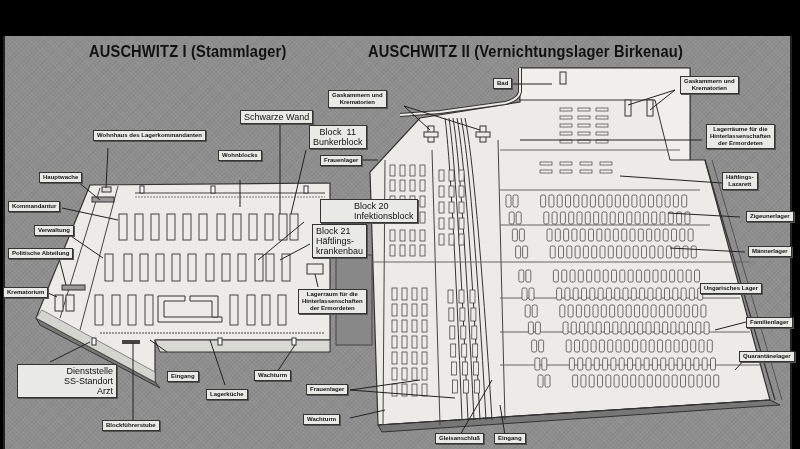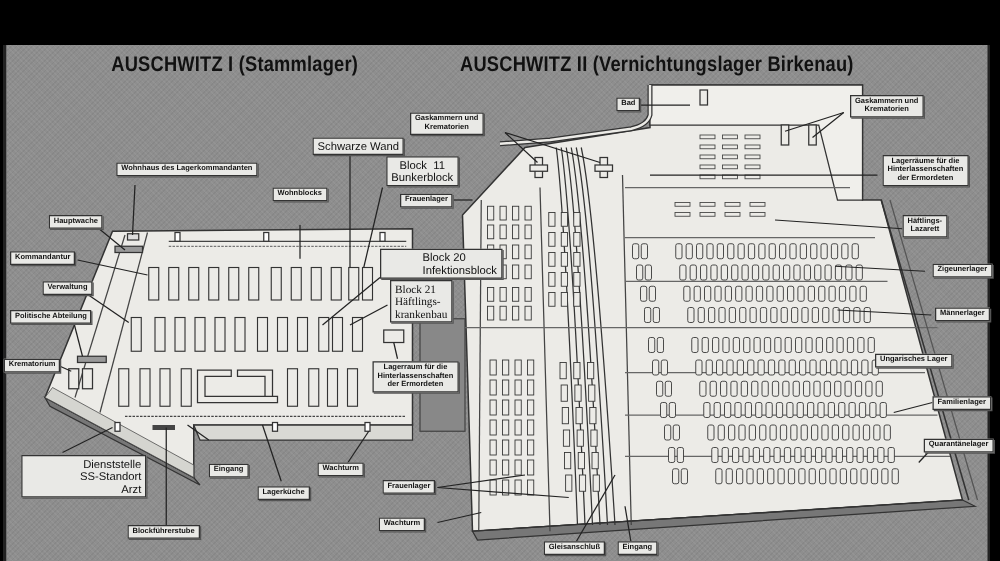--- a/index.html
+++ b/index.html
@@ -548,26 +548,26 @@
   </g>
 </svg>
 
 <div class="lbl" style="left:93px; top:130px;">Wohnhaus des Lagerkommandanten</div>
 <div class="lbl" style="left:39px; top:172px;">Hauptwache</div>
 <div class="lbl" style="left:8px; top:201px;">Kommandantur</div>
 <div class="lbl" style="left:34px; top:225px;">Verwaltung</div>
 <div class="lbl" style="left:8px; top:248px;">Politische Abteilung</div>
 <div class="lbl" style="left:3px; top:287px;">Krematorium</div>
 <div class="lbl" style="left:218px; top:150px;">Wohnblocks</div>
-<div class="lbl big" style="left:250px; top:110px;">Schwarze Wand</div>
+<div class="lbl big" style="left:240px; top:110px;">Schwarze Wand</div>
 <div class="lbl big" style="left:309px; top:125px; white-space:pre;text-align:center;">Block  11
 Bunkerblock</div>
-<div class="lbl big" style="left:304px; top:199px; white-space:pre;padding-left:33px;">Block 20
+<div class="lbl big" style="left:320px; top:199px; white-space:pre;padding-left:33px;">Block 20
 Infektionsblock</div>
-<div class="lbl big" style="left:312px; top:224px; white-space:pre;font-family:Liberation Serif, serif;">Block 21
+<div class="lbl big" style="left:312px; top:224px; white-space:pre;">Block 21
 Häftlings-
 krankenbau</div>
 <div class="lbl" style="left:298px; top:289px; white-space:pre;">Lagerraum für die
 Hinterlassenschaften
 der Ermordeten</div>
 <div class="lbl big" style="left:17px; top:364px; white-space:pre; text-align:right;padding-left:46px;">Dienststelle
 SS-Standort
 Arzt</div>
 <div class="lbl" style="left:167px; top:371px;">Eingang</div>
 <div class="lbl" style="left:206px; top:389px;">Lagerküche</div>

